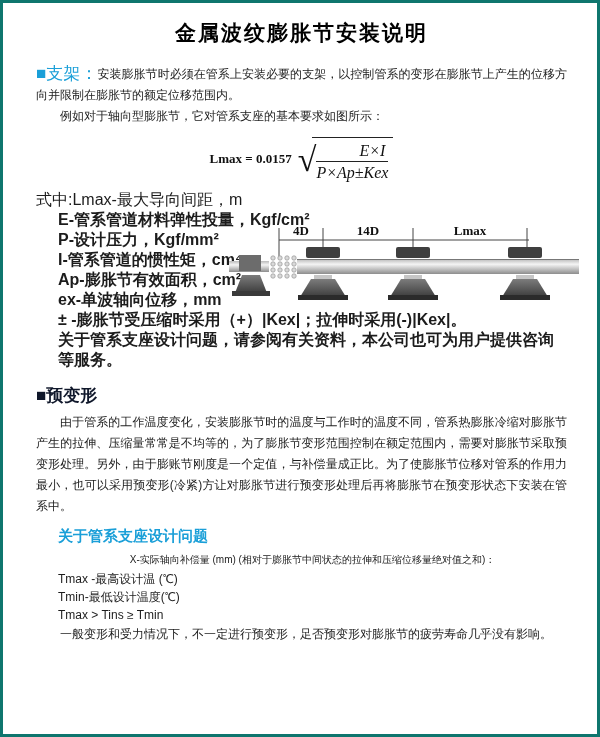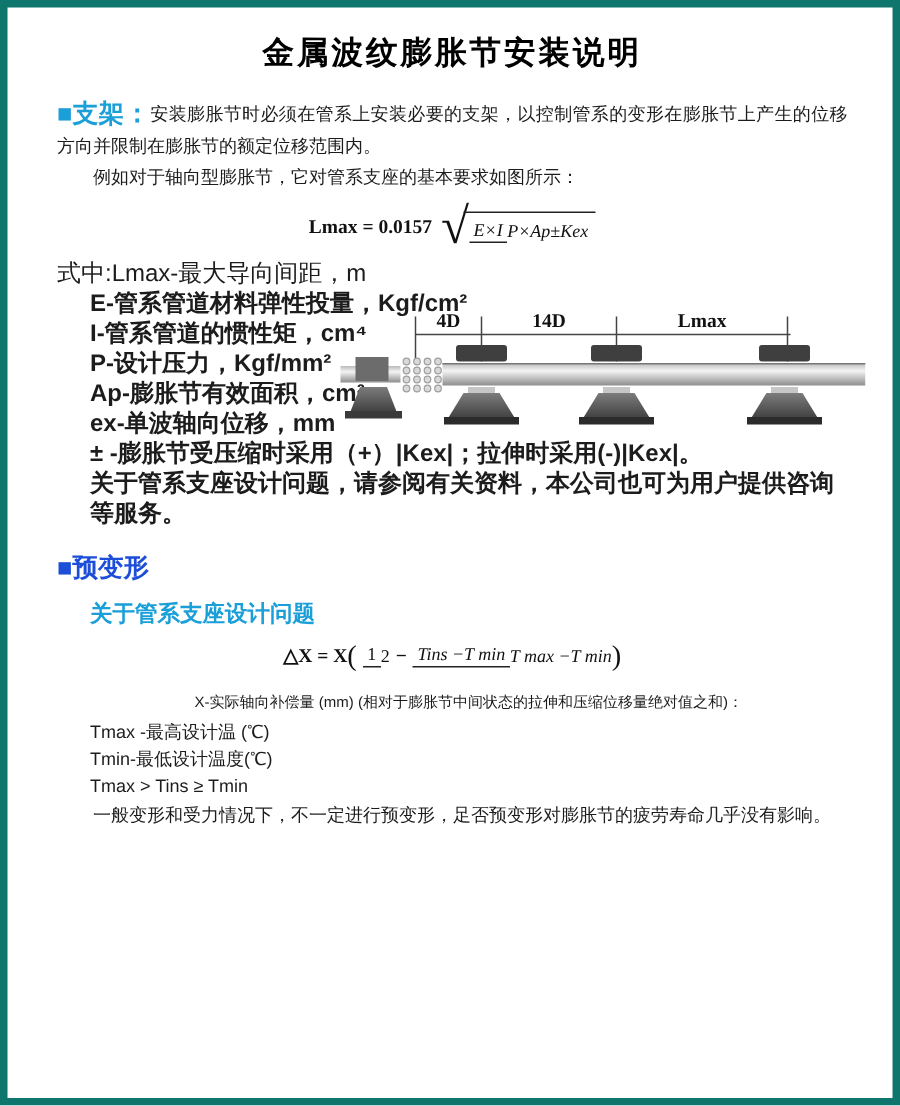--- a/index.html
+++ b/index.html
@@ -1,40 +1,40 @@
 <!DOCTYPE html>
 <html><head>
 <meta charset="utf-8">
 <style>
   html,body { margin:0; padding:0; background:#ffffff; }
   .page {
     width:600px; height:737px; box-sizing:border-box;
-    border:5px solid #0f766e; background:#ffffff;
+    border:3px solid #0f766e; background:#ffffff;
     font-family:"Liberation Sans", sans-serif; color:#1c1c1c;
     position:relative; overflow:hidden;
   }
   .inner { padding:6px 30px 0 33px; }
 
   .doc-title { text-align:center; font-size:21px; font-weight:bold; color:#000;
     margin:10px 0 16px 0; letter-spacing:2px; }
 
   .para { font-size:12px; line-height:21px; margin:0; text-align:justify; }
   .indent { text-indent:24px; }
 
-  .sec-heading-inline { color:#1a9fd8; font-size:17px; font-weight:bold; vertical-align:-1px; }
-  .sec-heading { color:#1d4ed8; font-size:17px; font-weight:bold; margin:14px 0 5px 0; }
+  .sec-heading-inline { color:#1a9fd8; font-size:17px; font-weight:normal; vertical-align:-1px; }
+  .sec-heading { color:#0f172a; font-size:17px; font-weight:bold; margin:14px 0 5px 0; }
   .sub-heading { color:#1a9fd8; font-size:15px; font-weight:bold; margin:10px 0 4px 0; padding-left:22px; }
 
   .formula { text-align:center; font-family:"Liberation Serif", serif; color:#111; }
   .formula-1 { margin:10px 0 8px 0; }
   .formula-2 { margin:8px 0 10px 0; }
   .f-bold { font-weight:bold; font-size:13px; }
 
-  .frac { display:inline-flex; flex-direction:row; vertical-align:middle;
-    text-align:right; font-size:12px; line-height:1.2;
+  .frac { display:inline-flex; flex-direction:column; vertical-align:middle;
+    text-align:right; font-size:16px; line-height:1.2;
     font-family:"Liberation Serif", serif; }
   .frac.it { font-style:italic; }
   .frac .num { border-bottom:1px solid #222; padding:0 3px 1px 3px; }
   .frac .den { padding-top:1px; }
 
   .root { display:inline-flex; align-items:center; margin-left:6px; vertical-align:middle; }
   .rad { font-size:34px; line-height:0.75; font-family:"Liberation Serif", serif; }
   .rootbox { border-top:1.6px solid #222; padding:3px 5px 0 4px; margin-left:-4px; }
 
   .bigparen { font-size:19px; vertical-align:-2px; font-family:"Liberation Serif", serif; }
@@ -66,22 +66,22 @@
           <span class="rootbox"><span class="frac it">
               <span class="num">E×I</span>
               <span class="den">P×Ap±Kex</span>
             </span></span>
         </span>
     </div>
 
     <div class="defs">
       <div class="def-line">式中:Lmax-最大导向间距，m</div>
       <div class="def-line sub">E-管系管道材料弹性投量，Kgf/cm²</div>
+      <div class="def-line sub">P-设计压力，Kgf/mm²</div>
       <div class="def-line sub">I-管系管道的惯性矩，cm⁴</div>
-      <div class="def-line sub">P-设计压力，Kgf/mm²</div>
       <div class="def-line sub">Ap-膨胀节有效面积，cm²</div>
       <div class="def-line sub">ex-单波轴向位移，mm</div>
       <div class="def-line sub">± -膨胀节受压缩时采用（+）|Kex|；拉伸时采用(-)|Kex|。</div>
       <div class="def-line sub">关于管系支座设计问题，请参阅有关资料，本公司也可为用户提供咨询等服务。</div>
 
       <svg class="pipe-diagram" width="352" height="96" viewBox="0 0 352 96">
         <defs>
           <linearGradient id="pipeGrad" x1="0" y1="0" x2="0" y2="1">
             <stop offset="0" stop-color="#b9b9b9"></stop>
             <stop offset="0.35" stop-color="#f4f4f4"></stop>
@@ -148,35 +148,24 @@
           <rect x="281" y="29" width="34" height="11" rx="2" fill="#3f3f3f"></rect>
           <rect x="289" y="57" width="18" height="7" fill="#c6c6c6"></rect>
           <polygon points="275,79 321,79 310,61 286,61" fill="url(#pedGrad)"></polygon>
           <rect x="273" y="77" width="50" height="5" fill="#2b2b2b"></rect>
         </g>
       </svg>
     </div>
 
     <h2 class="sec-heading">■预变形</h2>
 
+    <p class="para indent">由于管系的工作温度变化，安装膨胀节时的温度与工作时的温度不同，管系热膨胀冷缩对膨胀节产生的拉伸、压缩量常常是不均等的，为了膨胀节变形范围控制在额定范围内，需要对膨胀节采取预变形处理。另外，由于膨账节刚度是一个定值，与补偿量成正比。为了使膨胀节位移对管系的作用力最小，也可以采用预变形(冷紧)方让对膨胀节进行预变形处理后再将膨胀节在预变形状态下安装在管系中。</p>
 
     <h3 class="sub-heading">关于管系支座设计问题</h3>
 
-    <div class="formula formula-2">
-      <span class="f-bold">△X = X</span><span class="bigparen">(</span>
-      <span class="frac">
-          <span class="num">1</span>
-          <span class="den">2</span>
-        </span>
-      <span class="f-bold">−</span>
-      <span class="frac it">
-          <span class="num">Tins −T min</span>
-          <span class="den">T max −T min</span>
-        </span><span class="bigparen">)</span>
-    </div>
 
 
     <div class="note-line">X-实际轴向补偿量 (mm) (相对于膨胀节中间状态的拉伸和压缩位移量绝对值之和)：</div>
 
     <div class="plain-line">Tmax -最高设计温 (℃)</div>
     <div class="plain-line">Tmin-最低设计温度(℃)</div>
     <div class="plain-line">Tmax &gt; Tins ≥ Tmin</div>
 
     <p class="para indent">一般变形和受力情况下，不一定进行预变形，足否预变形对膨胀节的疲劳寿命几乎没有影响。</p>
 

